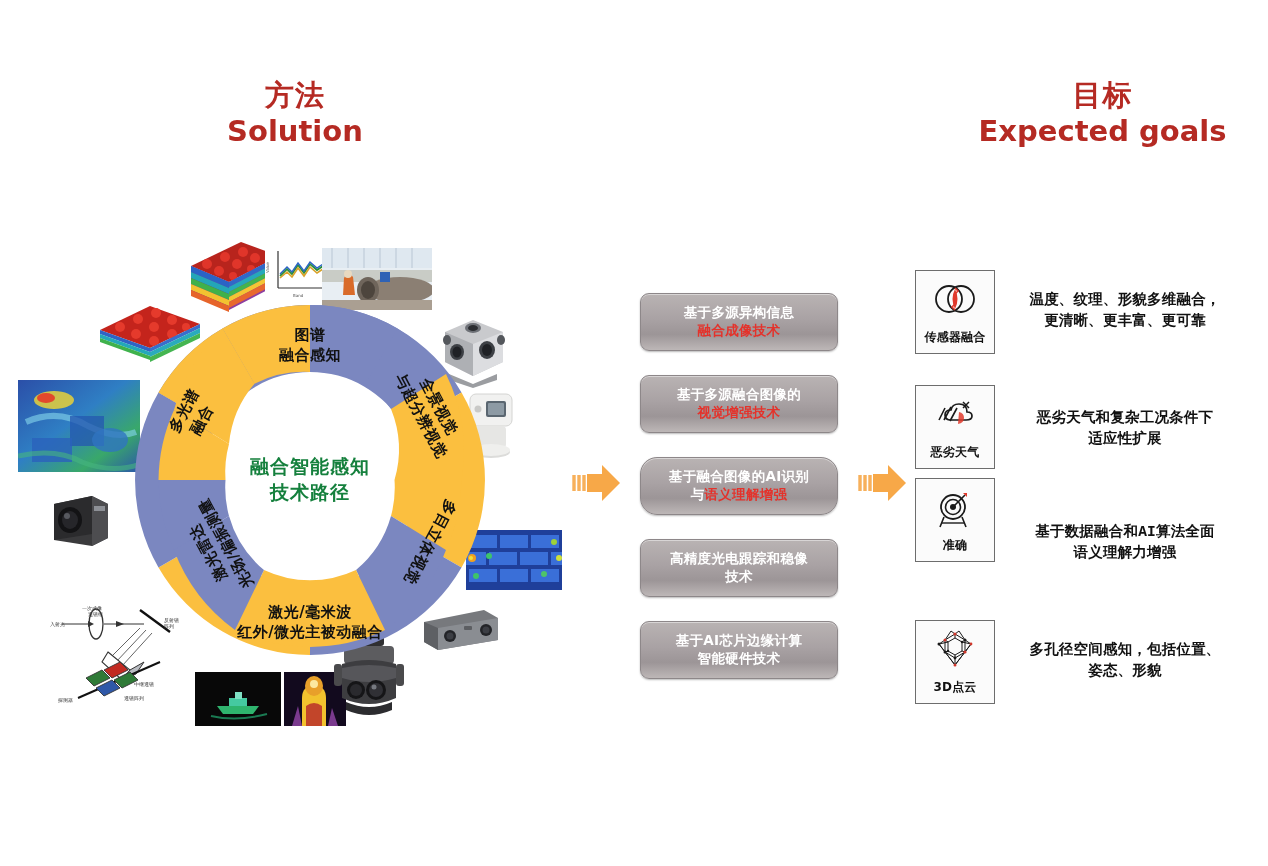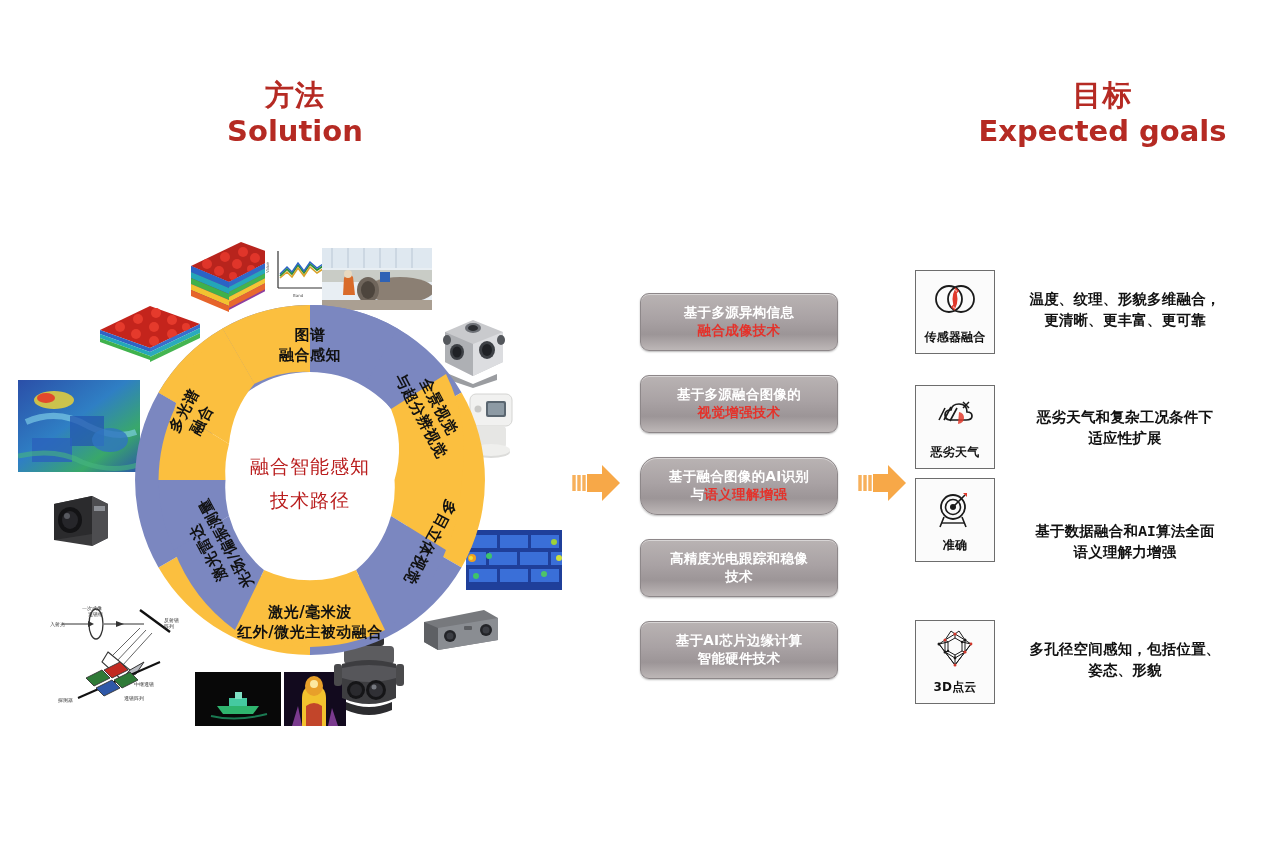--- a/index.html
+++ b/index.html
@@ -16,21 +16,21 @@
   .col-head .en{font-size:29px;display:block;margin-top:2px;}
 
   
   .donut-wrap{position:absolute;left:130px;top:300px;width:360px;height:360px;}
   .donut-svg{position:absolute;left:0;top:0;}
   .donut-center{
     position:absolute;left:0;top:0;width:360px;height:360px;
     display:flex;flex-direction:column;align-items:center;justify-content:center;
     pointer-events:none;
   }
-  .donut-center div{font-size:19px;font-weight:normal;color:#b91c1c;line-height:1.35;letter-spacing:1px;margin-top:8px;}
+  .donut-center div{font-size:19px;font-weight:bold;color:#15803d;line-height:1.35;letter-spacing:1px;}
 
   .ring-label{
     position:absolute;color:#111;font-weight:bold;font-size:15px;
     line-height:1.3;text-align:center;white-space:nowrap;letter-spacing:.5px;
   }
   .ring-label.top{left:50%;top:26px;transform:translateX(-50%);}
   .ring-label.bottom{left:50%;bottom:18px;transform:translateX(-50%);}
   .ring-label.tr{left:253px;top:92px;transform:rotate(62deg);transform-origin:center;}
   .ring-label.br{left:253px;top:232px;transform:rotate(-242deg);transform-origin:center;}
   .ring-label.bl{left:38px;top:228px;transform:rotate(242deg);transform-origin:center;}

